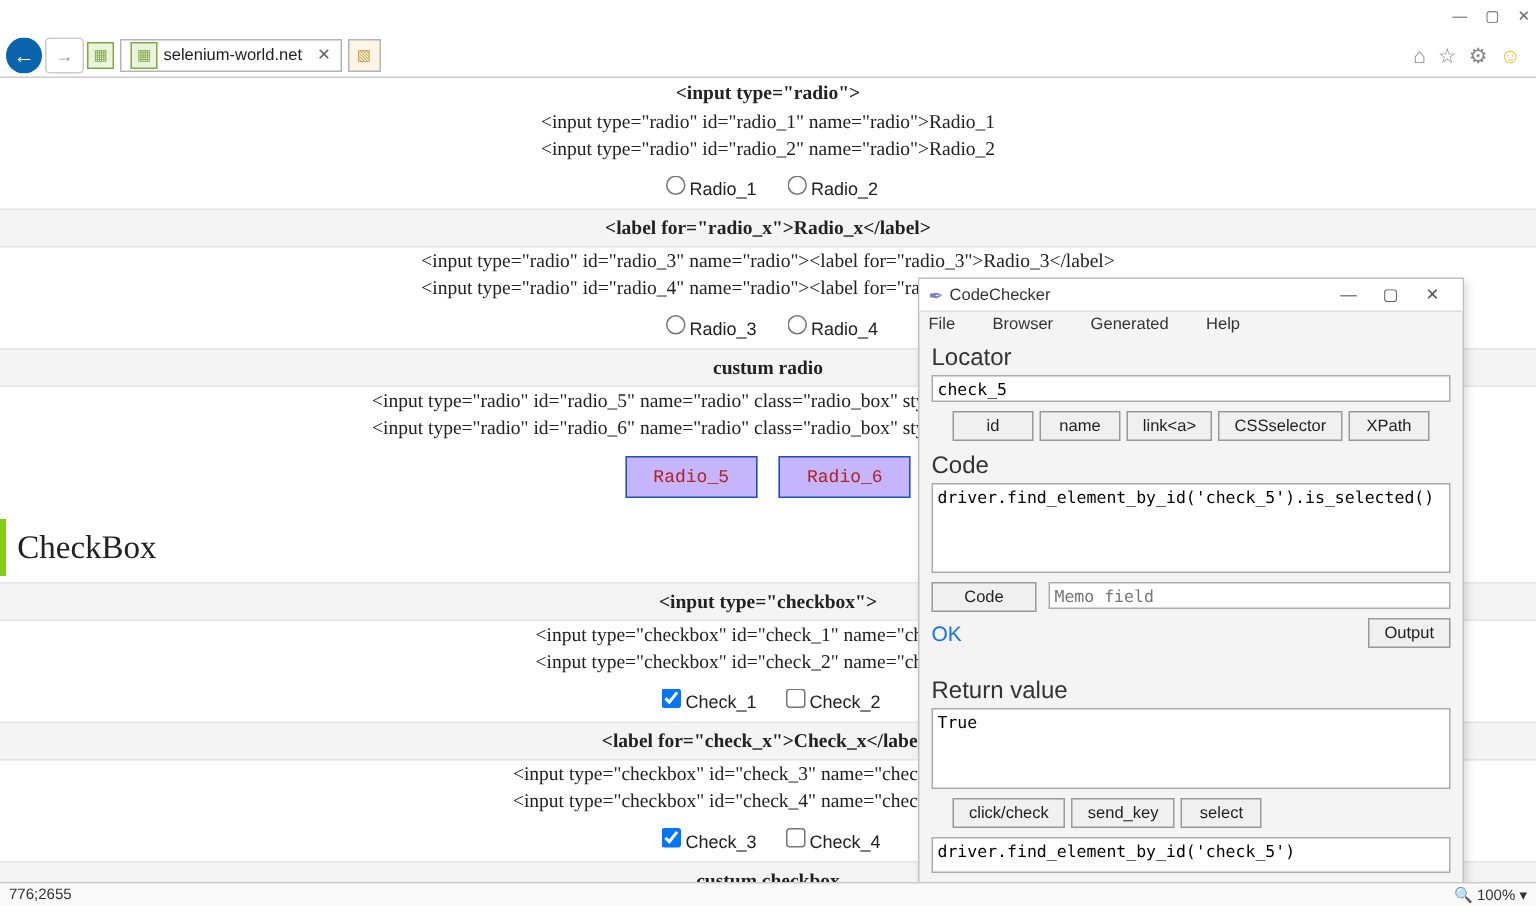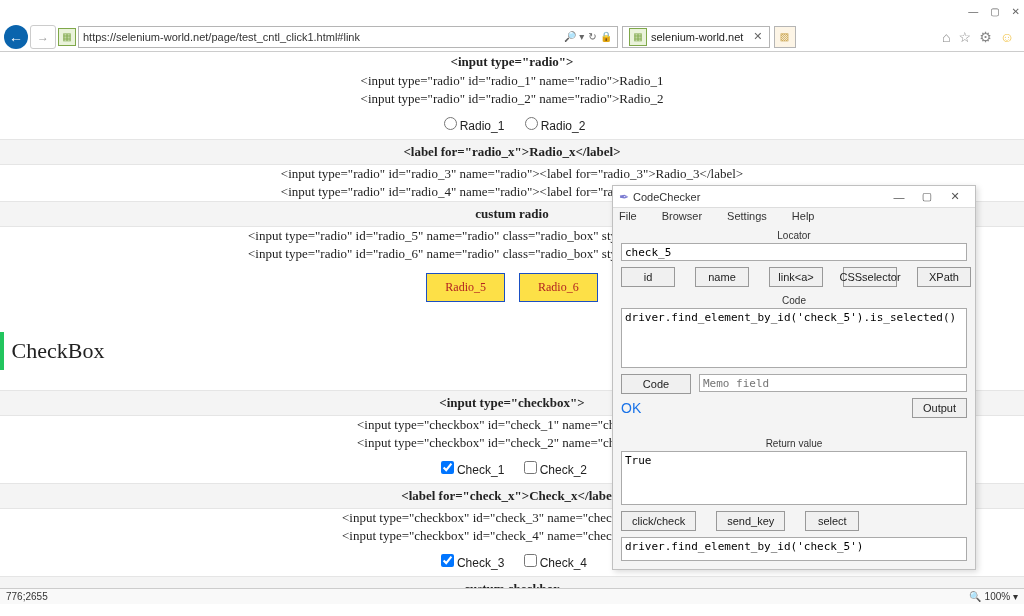--- a/index.html
+++ b/index.html
@@ -20,58 +20,52 @@
   .nav-right { margin-left: auto; display: flex; gap: 8px; padding-right: 6px; color: #888; font-size: 14px; }
   
   .page { position: relative; overflow: hidden; height: 552px; }
   .content { font-family: "Times New Roman", serif; font-size: 13px; }
   .cut-line { text-align: center; padding: 2px 0; }
   .section-head { background: #f4f4f4; border-top: 1px solid #e5e5e5; border-bottom: 1px solid #e5e5e5; text-align: center; font-weight: bold; padding: 4px 0; font-family: serif; }
   .code-line { text-align: center; font-family: serif; padding: 1px 0; }
   .form-line { text-align: center; padding: 6px 0; font-family: Arial, sans-serif; font-size: 12px; }
   .form-line label { margin: 0 6px; }
   .custom-radio-row { text-align: center; padding: 10px 0; display:flex; gap:14px; justify-content:center;}
-  .radio-box-btn { display: inline-block; border: 1px solid #1a4fc3; color: #b22222; padding: 6px 18px; font-family: Liberation Serif, serif; font-size: 12px; background:#fde047;}
-  .h2 { font-family: serif; font-size: 22px; padding: 6px 2px; border-left: 4px solid #22c55e; margin: 20px 0; }
+  .radio-box-btn { display: inline-block; border: 1px solid #1a4fc3; color: #b22222; padding: 6px 18px; font-family: Liberation Mono, monospace; font-size: 12px; background:#c4b5fd;}
+  .h2 { font-family: serif; font-size: 22px; padding: 6px 2px; border-left: 4px solid #84cc16; margin: 4px 0; }
   
   .cc-win { position: absolute; left: 612px; top: 133px; width: 364px; background: #f4f4f4; border: 1px solid #c0c0c0; box-shadow: 2px 2px 6px rgba(0,0,0,0.15); font-family: "Segoe UI", Arial; font-size: 11px; display:flex; flex-direction:column;}
   .cc-title { height: 22px; display:flex; align-items:center; padding: 0 6px; background:#fff; border-bottom:1px solid #ddd;}
   .cc-title .feather { color:#7a7ad1; margin-right:4px; font-size:12px;}
   .cc-title .t { flex:1; color:#333;}
   .cc-title .wbtn { width:28px; text-align:center; color:#555; font-size:11px;}
   .cc-menu { padding: 2px 6px; color:#333; display:flex; gap:25px;}
   .cc-body { padding: 4px 8px 8px 8px; display:flex; flex-direction:column; gap:2px;}
-  .cc-label { color:#333; font-size:10px; margin-top:2px;text-align:center;}
+  .cc-label { color:#333; font-size:16px; margin-top:2px;}
   .cc-input { width:100%; height:18px; border:1px solid #aaa; background:#fff; padding:1px 3px; font-size:11px; font-family: monospace; }
   .cc-textarea { width:100%; border:1px solid #aaa; background:#fff; padding:2px 3px; font-size:11px; font-family: monospace; resize:none; overflow:hidden;}
-  .cc-btn-row { display:flex; gap:20px; margin:4px 0;}
+  .cc-btn-row { display:flex; gap:4px; margin:4px 14px;}
   .cc-btn { height:20px; padding:0 10px; border:1px solid #999; background:#f0f0f0; font-size:11px; display:flex; align-items:center; justify-content:center; min-width:54px;}
   .cc-row-split { display:flex; gap:8px; align-items:flex-start; }
   .cc-ok { color:#1a73e8; font-size:14px; padding:2px 0;}
   .statusbar { position:absolute; bottom:0; left:0; right:0; height:16px; border-top:1px solid #ccc; font-size:10px; color:#333; display:flex; align-items:center; justify-content:space-between; padding:0 6px; background:#f9f9f9;}
 </style>
 </head>
 <body>
 
 <div class="titlebar">
   <span>—</span>
   <span>▢</span>
   <span>✕</span>
 </div>
 
 <div class="navbar">
   <div class="nav-btn back-btn">←</div>
   <div class="nav-btn" style="color:#999;border:1px solid #ccc;">→</div>
   <div class="fav-icon">▦</div>
-  <div class="url-bar">
-    <span class="addr">https://selenium-world.net/page/test_cntl_click1.html#link</span>
-    <span class="ctl">🔎 ▾</span>
-    <span class="ctl">↻</span>
-    <span class="ctl">🔒</span>
-  </div>
   <div class="tab">
     <span class="fav-icon">▦</span>
     <span>selenium-world.net</span>
     <span class="close">✕</span>
   </div>
   <div class="newtab">
     <span style="font-size:10px;color:#c49a3a;">▧</span>
   </div>
   <div class="nav-right">
     <span>⌂</span>
@@ -87,20 +81,24 @@
     <div class="code-line">&lt;input type="radio" id="radio_1" name="radio"&gt;Radio_1</div>
     <div class="code-line">&lt;input type="radio" id="radio_2" name="radio"&gt;Radio_2</div>
     <div class="form-line">
       <label><input type="radio" name="r1" style=""><span>Radio_1</span></label>
       <label><input type="radio" name="r1" style=""><span>Radio_2</span></label>
     </div>
 
     <div class="section-head">&lt;label for="radio_x"&gt;Radio_x&lt;/label&gt;</div>
     <div class="code-line">&lt;input type="radio" id="radio_3" name="radio"&gt;&lt;label for="radio_3"&gt;Radio_3&lt;/label&gt;</div>
     <div class="code-line">&lt;input type="radio" id="radio_4" name="radio"&gt;&lt;label for="radio_4"&gt;Radio_4&lt;/label&gt;</div>
+    <div class="form-line">
+      <label><input type="radio" name="r2" style=""><span>Radio_3</span></label>
+      <label><input type="radio" name="r2" style=""><span>Radio_4</span></label>
+    </div>
 
     <div class="section-head">custum radio</div>
     <div class="code-line" style="text-align:center; padding-left:0;">&lt;input type="radio" id="radio_5" name="radio" class="radio_box" style="display: none;"&gt;&lt;label for</div>
     <div class="code-line">&lt;input type="radio" id="radio_6" name="radio" class="radio_box" style="display: none;"&gt;&lt;label for</div>
     <div class="custom-radio-row">
       <span class="radio-box-btn">Radio_5</span>
       <span class="radio-box-btn">Radio_6</span>
     </div>
 
     <div class="h2">&nbsp;<span>CheckBox</span></div>
@@ -130,21 +128,21 @@
     <div class="cc-title">
       <span class="feather">✒</span>
       <span class="t">CodeChecker</span>
       <span class="wbtn">—</span>
       <span class="wbtn">▢</span>
       <span class="wbtn">✕</span>
     </div>
     <div class="cc-menu">
       <span>File</span>
       <span>Browser</span>
-      <span>Settings</span>
+      <span>Generated</span>
       <span>Help</span>
     </div>
     <div class="cc-body">
       <div class="cc-label">Locator</div>
       <input class="cc-input" value="check_5" style="">
       <div class="cc-btn-row">
         <div class="cc-btn">id</div>
         <div class="cc-btn">name</div>
         <div class="cc-btn">link&lt;a&gt;</div>
         <div class="cc-btn">CSSselector</div>

